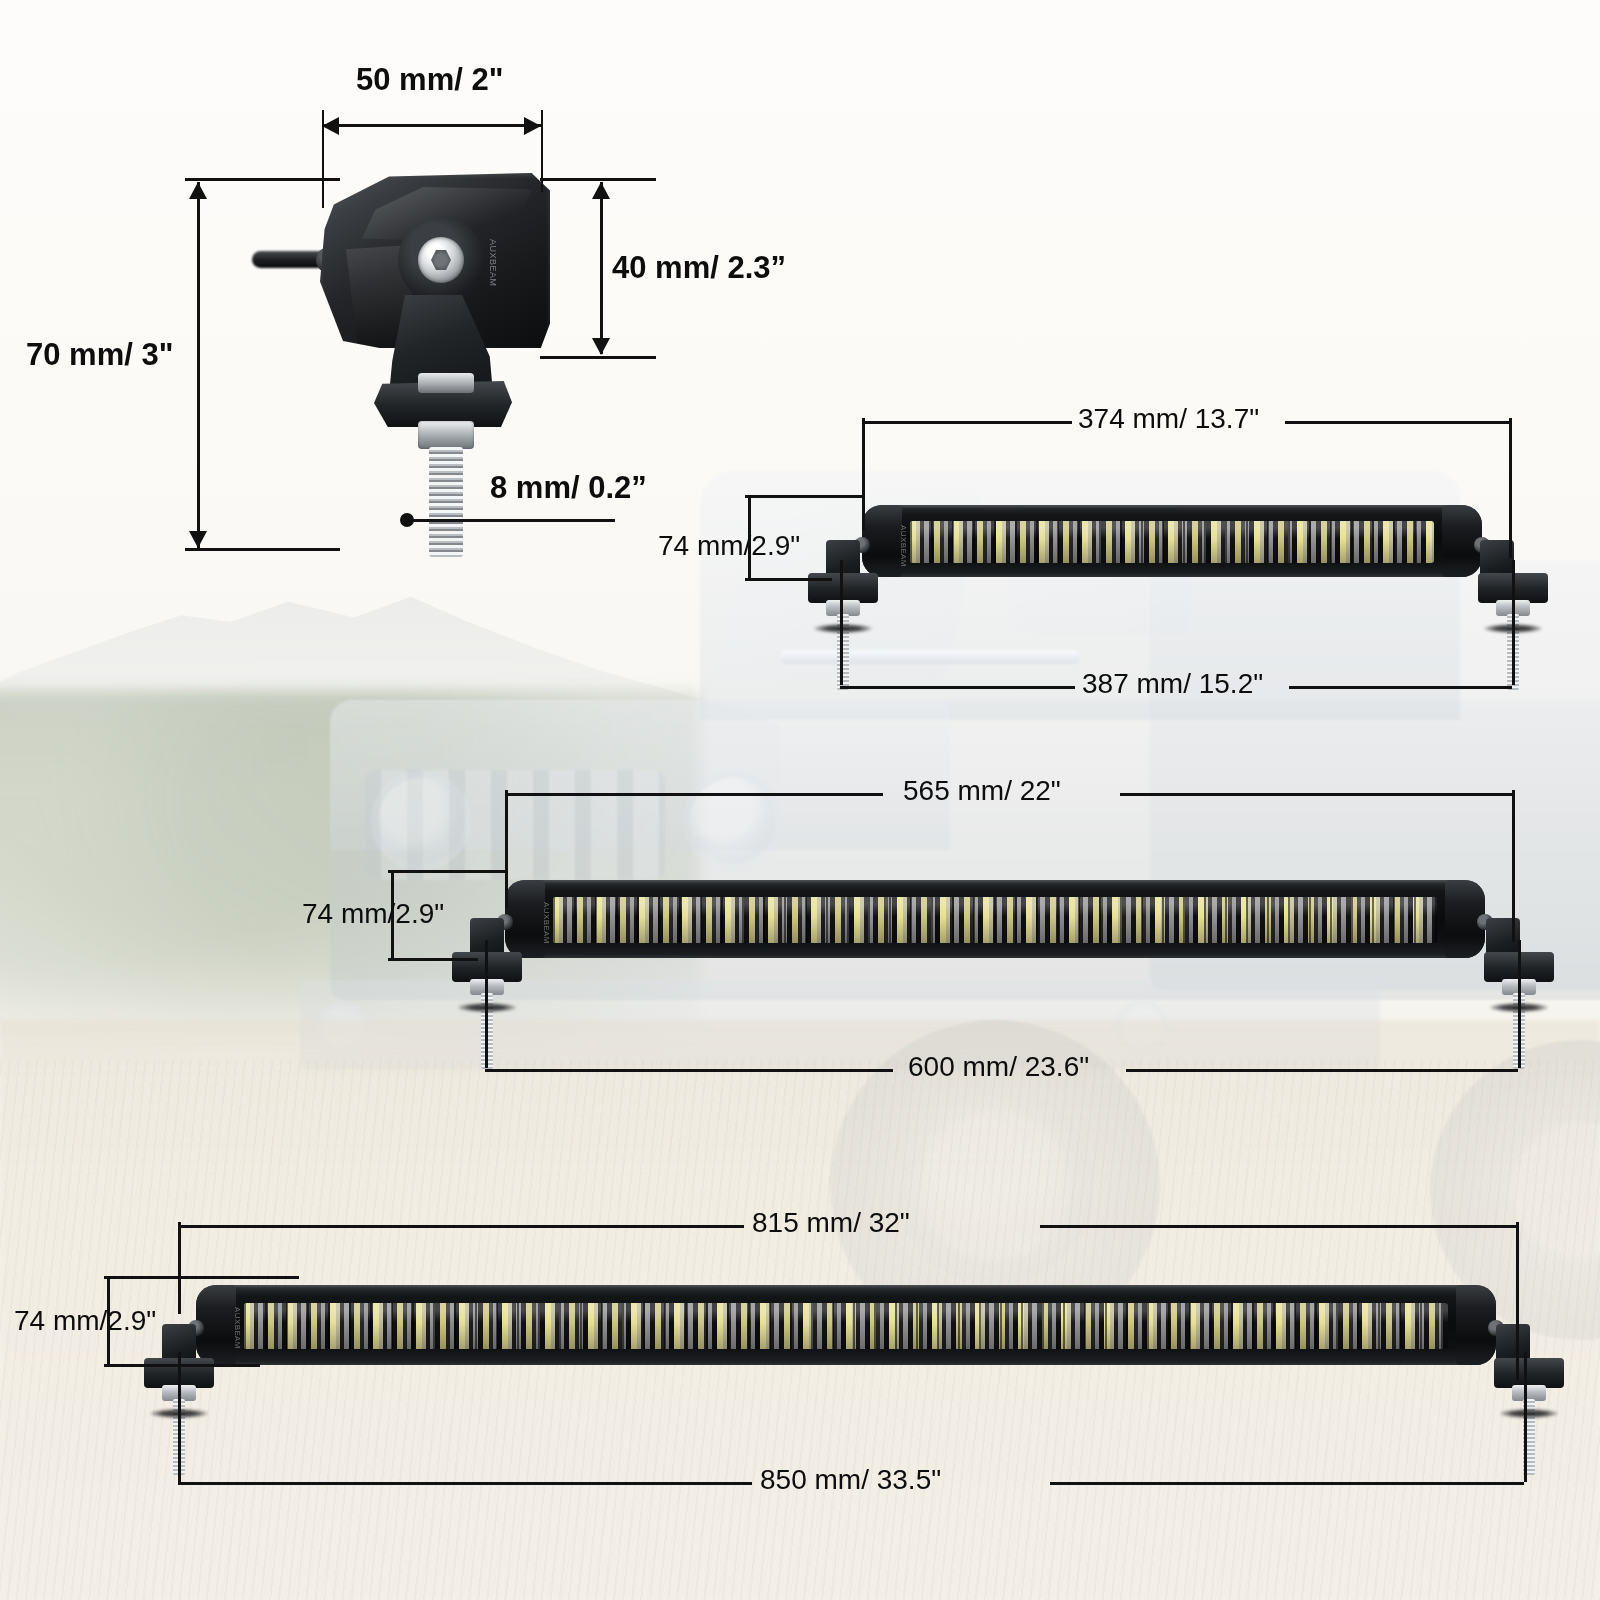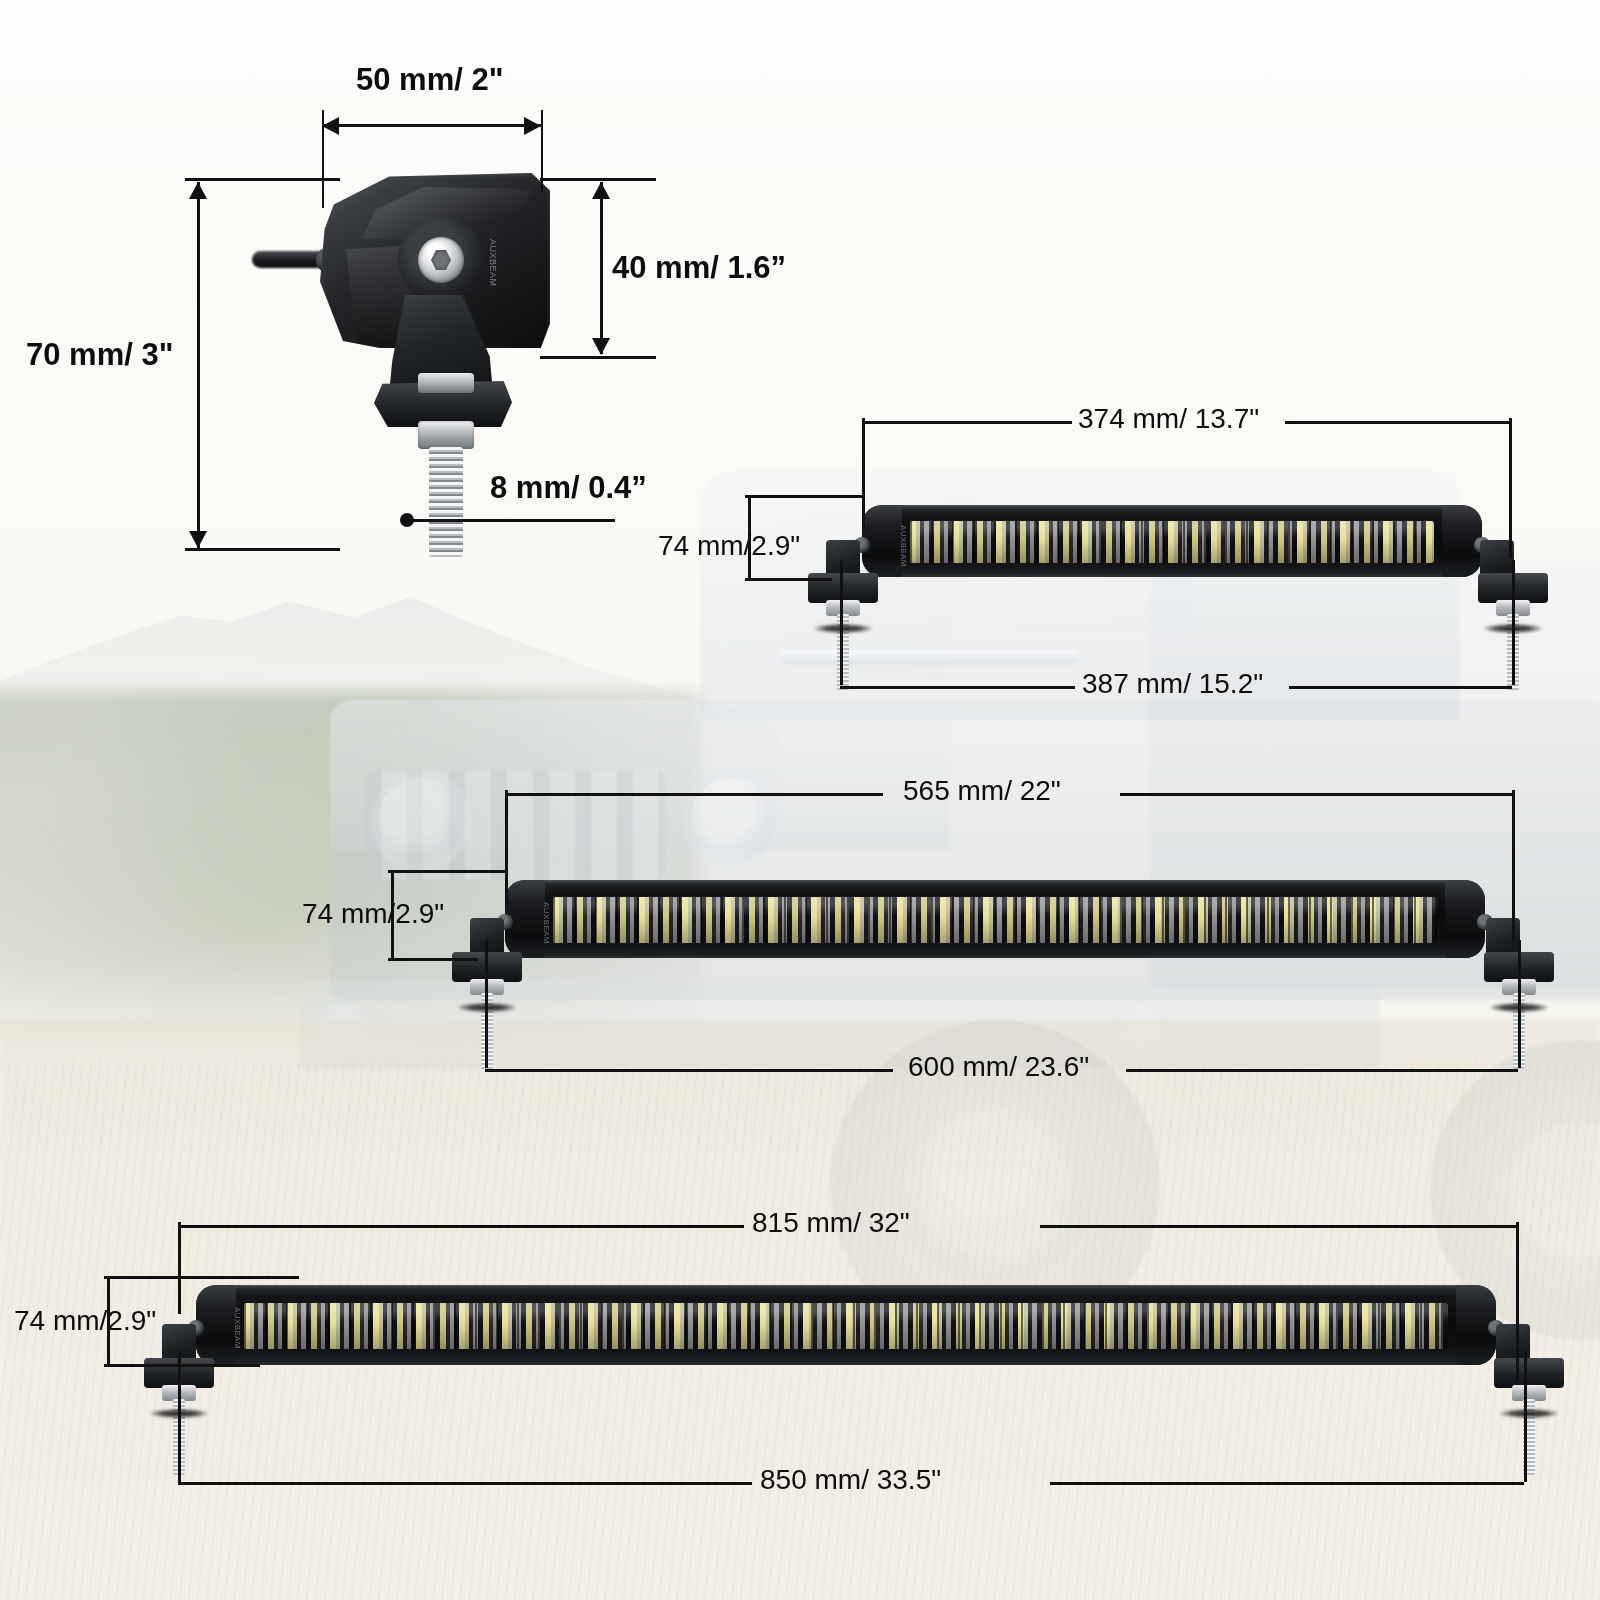--- a/index.html
+++ b/index.html
@@ -351,25 +351,25 @@
     <div class="vline" style="left:197px;top:182px;height:366px;"></div>
     <div class="arrow-up" style="left:189px;top:182px;"></div>
     <div class="arrow-down" style="left:189px;top:531px;"></div>
     <div class="dimlabel dim-bold" style="left:26px;top:337px;font-size:31px;">70 mm/ 3"</div>
 
     <div class="hline" style="left:540px;top:178px;width:116px;"></div>
     <div class="hline" style="left:540px;top:356px;width:116px;"></div>
     <div class="vline" style="left:600px;top:182px;height:172px;"></div>
     <div class="arrow-up" style="left:592px;top:182px;"></div>
     <div class="arrow-down" style="left:592px;top:338px;"></div>
-    <div class="dimlabel dim-bold" style="left:612px;top:250px;font-size:31px;">40 mm/ 1.6”</div>
+    <div class="dimlabel dim-bold" style="left:612px;top:250px;font-size:31px;">40 mm/ 2.3”</div>
 
     <div class="dot" style="left:400px;top:513px;"></div>
     <div class="hline" style="left:410px;top:519px;width:205px;"></div>
-    <div class="dimlabel dim-bold" style="left:490px;top:470px;font-size:31px;">8 mm/  0.4”</div>
+    <div class="dimlabel dim-bold" style="left:490px;top:470px;font-size:31px;">8 mm/  0.2”</div>
   </div>
 
   <div>
 
     <div class="bar" style="left:862px;top:505px;width:620px;height:72px;">
       <div class="bar-body"></div>
       <div class="bar-endcap left"></div>
       <div class="bar-endcap right"></div>
       <div class="bar-sidepin" style="left:-8px;"></div>
       <div class="bar-sidepin" style="right:-8px;"></div>

